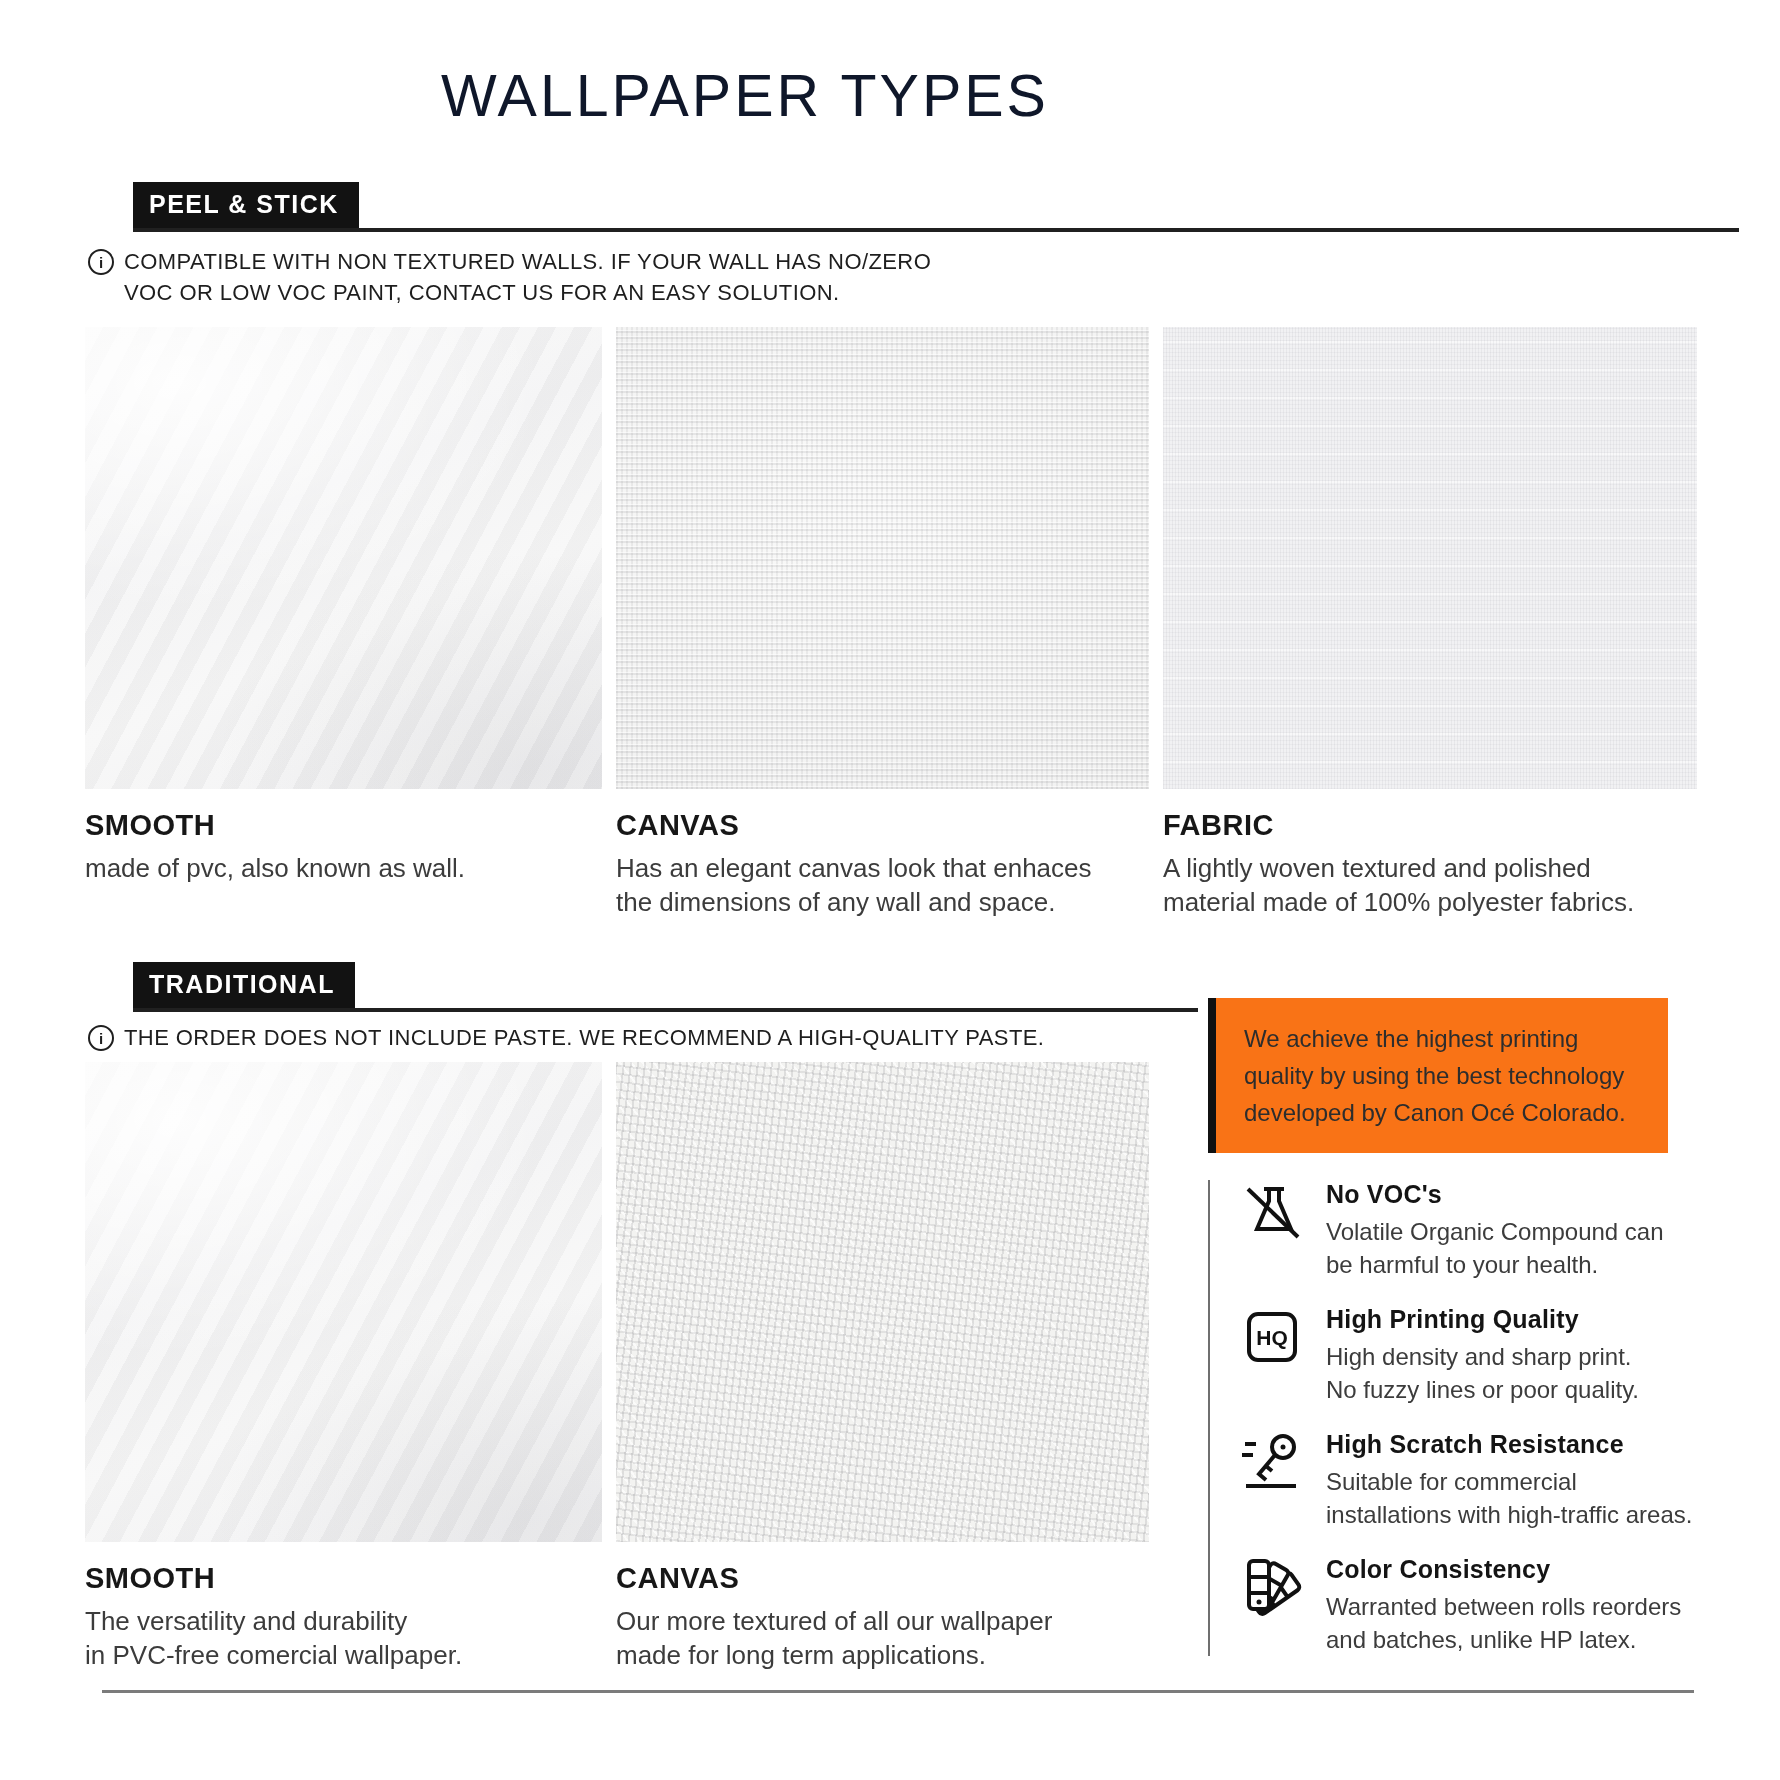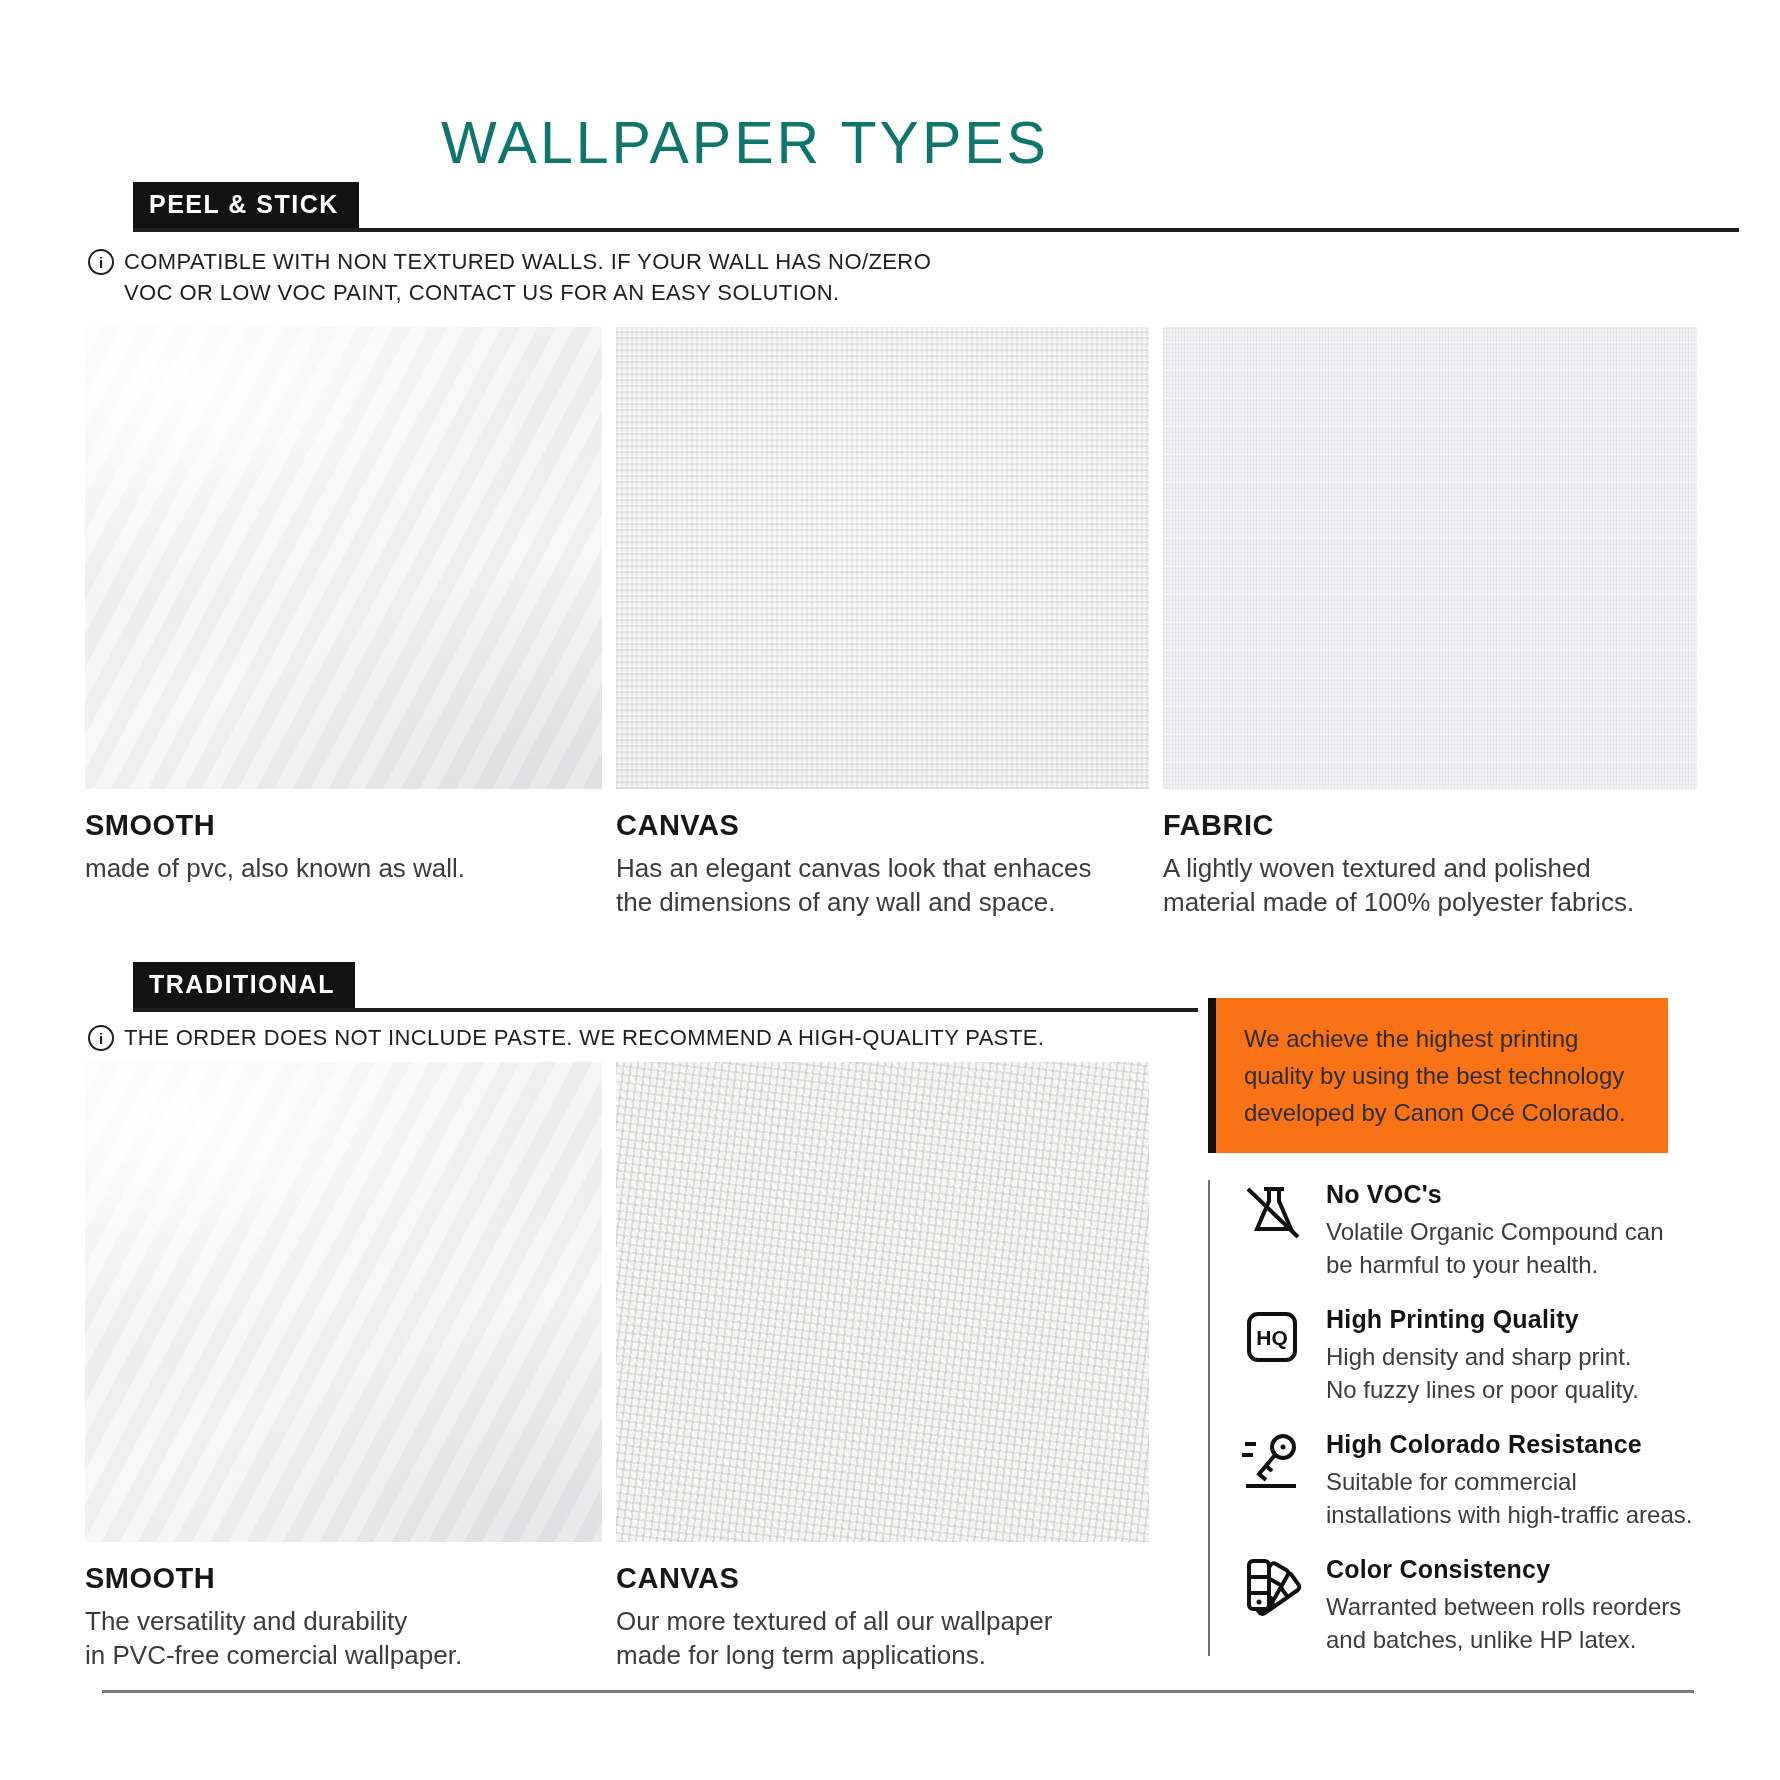--- a/index.html
+++ b/index.html
@@ -3,21 +3,21 @@
 <meta charset="utf-8">
 <style>
   html,body{margin:0;padding:0;background:#fff;}
   .page{
     position:relative;width:1780px;height:1780px;background:#ffffff;overflow:hidden;
     font-family:"Liberation Sans",sans-serif;color:#1b1b1b;
   }
   
   .title{
     position:absolute;top:62px;left:85px;width:1320px;text-align:center;
-    font-size:59px;font-weight:400;letter-spacing:3px;color:#0f766e;white-space:nowrap;margin-top:47px;
+    font-size:59px;font-weight:400;letter-spacing:3px;color:#0f172a;white-space:nowrap;
   }
   
   .sec-header{position:absolute;left:85px;border-bottom:4px solid #202020;margin-left:48px;}
   .sec-header .sec-label{
     display:inline-block;background:#121212;color:#ffffff;
     font-size:25px;font-weight:700;letter-spacing:1.5px;
     padding:8px 20px 9px 16px;vertical-align:bottom;
   }
   #peel-header{top:182px;width:1606px;}
   #trad-header{top:962px;width:1065px;}
@@ -223,21 +223,21 @@
           <circle cx="43" cy="17" r="11"></circle>
           <circle cx="43" cy="17" r="2.5" fill="#111" stroke="none"></circle>
           <path d="M35 25 L19 44 l7 6"></path>
           <path d="M26 36 l6 5"></path>
           <path d="M5 14 h11"></path>
           <path d="M2 25 h11"></path>
           <path d="M6 56 h50"></path>
         </svg>
       </span>
       <span>
-        <div class="feat-title">High Colorado Resistance</div>
+        <div class="feat-title">High Scratch Resistance</div>
         <div class="feat-desc">
           <div>Suitable for commercial</div>
           <div>installations with high-traffic areas.</div>
         </div>
       </span>
     </div>
 
     <div class="feature">
       <span class="feat-icon">
         <svg width="64" height="64" viewBox="0 0 64 64" fill="none" stroke="#111" stroke-width="4">

